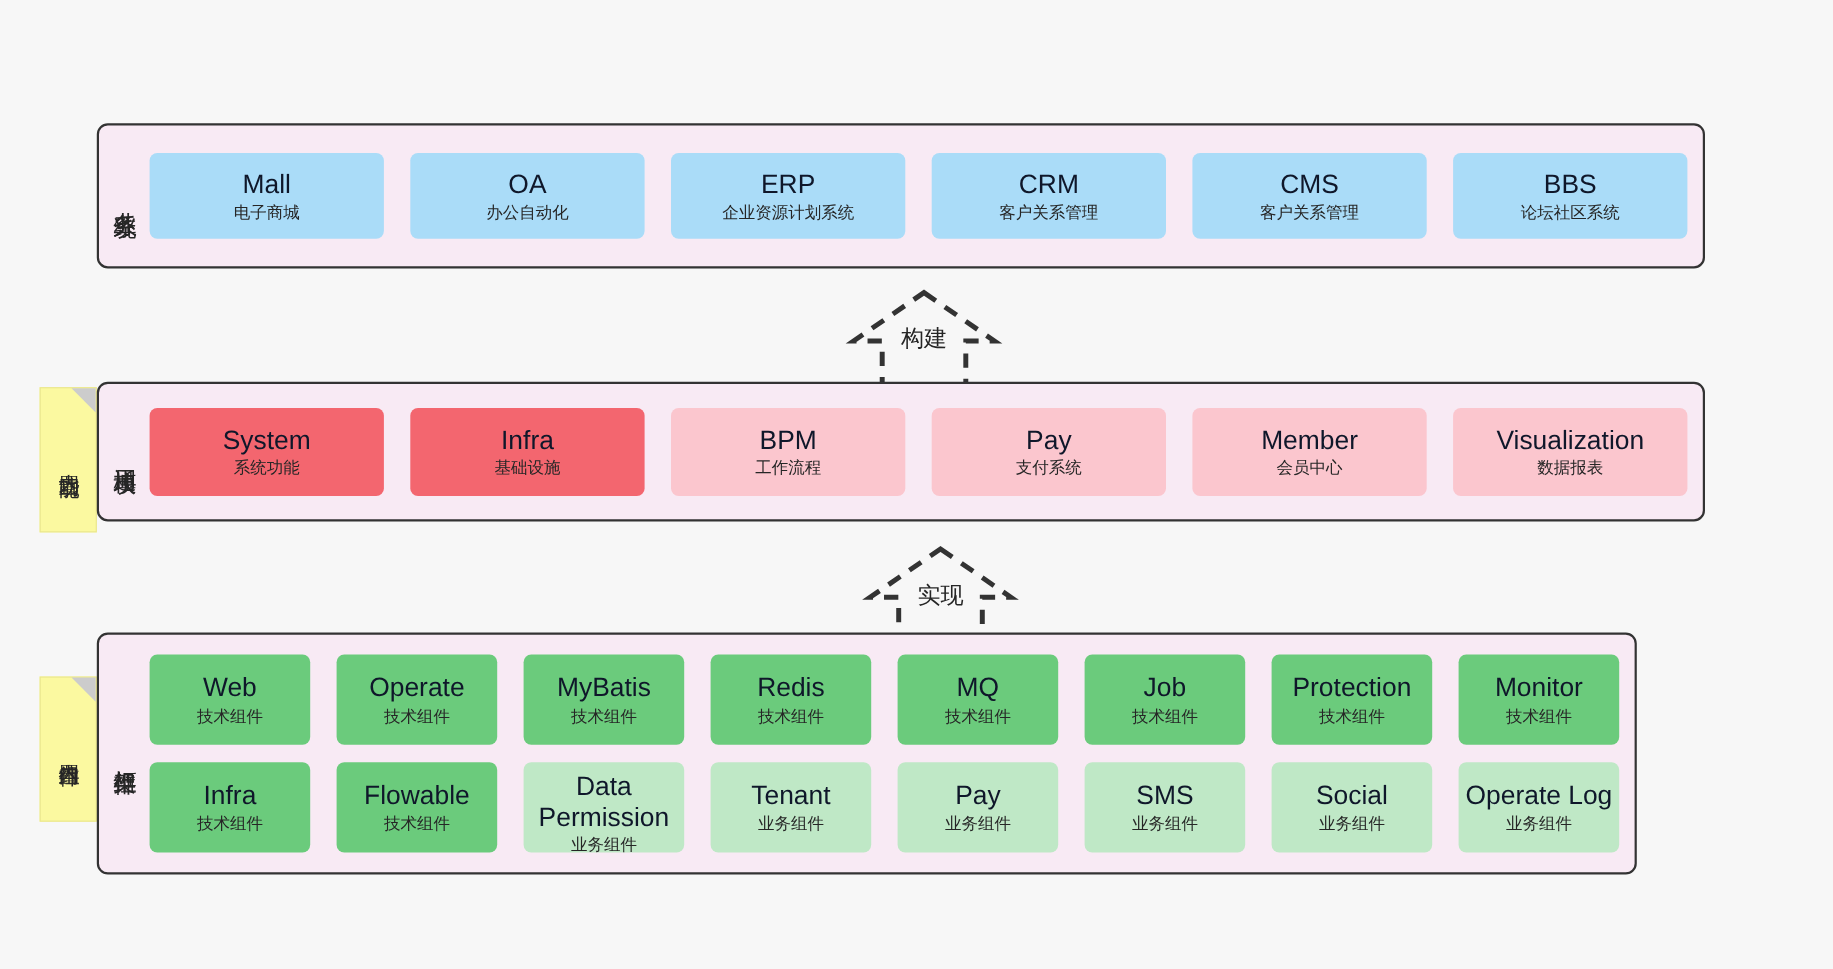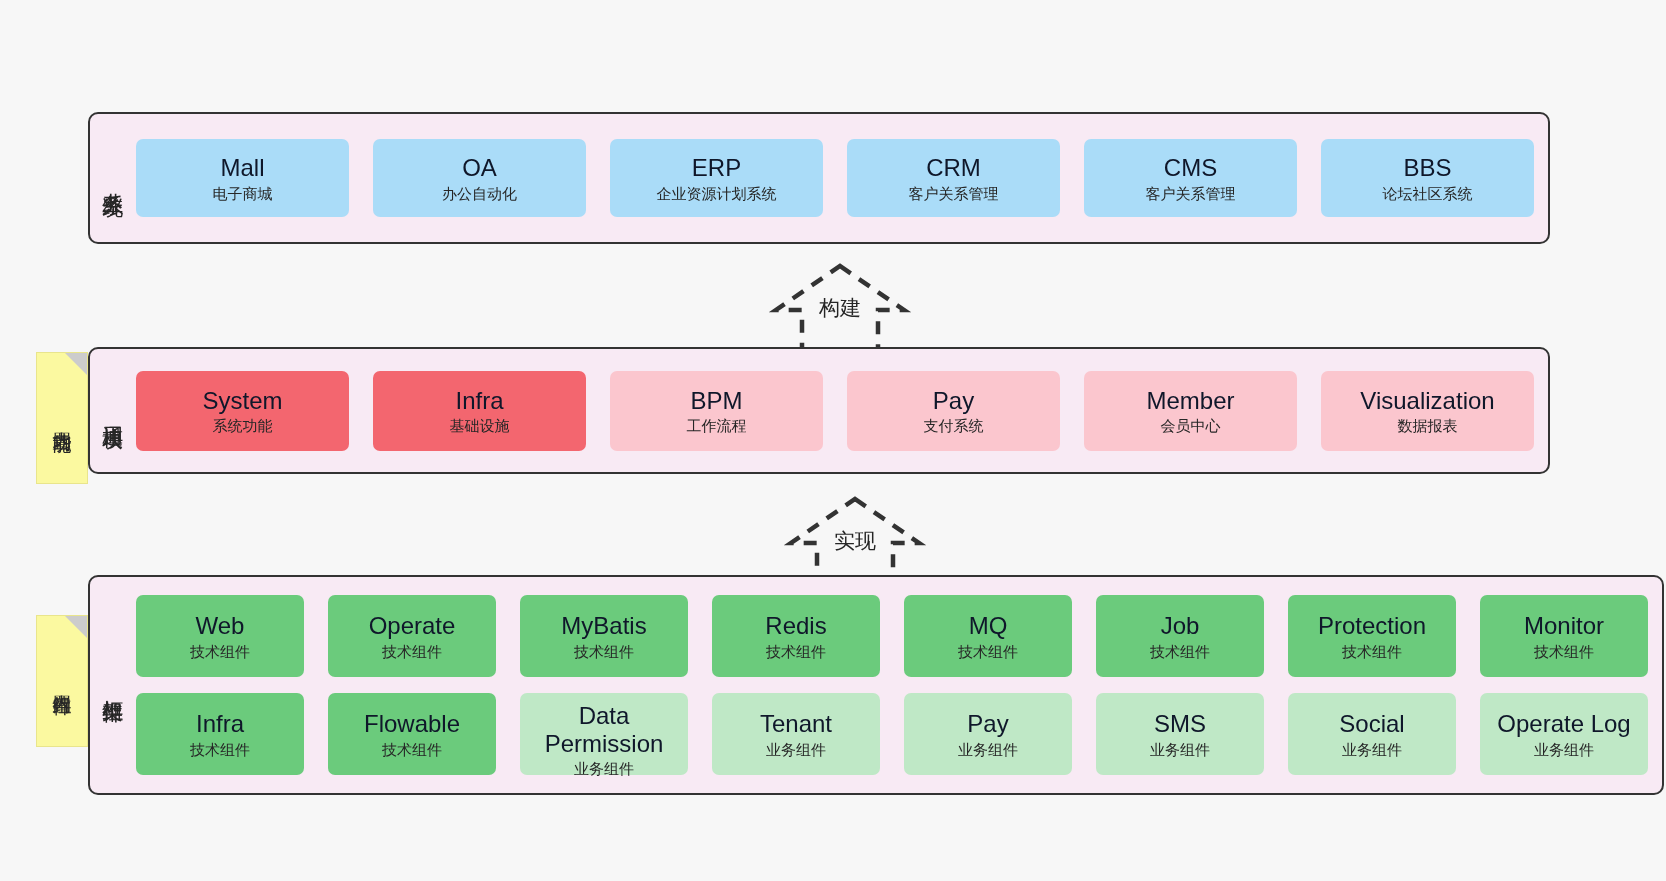--- a/index.html
+++ b/index.html
@@ -92,21 +92,21 @@
   .green  { background: #6bcb7c; }
   .lgreen { background: #bfe8c6; }
 
   
   #layer-business  { left: 88px;  top: 112px; width: 1462px; height: 132px; }
   #layer-business .row { height: 78px; }
 
   #layer-common    { left: 88px;  top: 347px; width: 1462px; height: 127px; }
   #layer-common .row { height: 80px; }
 
-  #layer-framework { left: 88px;  top: 575px; width: 1576px; height: 220px; justify-content: center; }
+  #layer-framework { left: 88px;  top: 575px; width: 1400px; height: 220px; justify-content: center; }
   #layer-framework .row { height: 82px; }
 
   
   .sticky {
     position: absolute;
     background: #fbf9a0;
     border: 1px solid #e9e58c;
     display: flex;
     align-items: center;
     justify-content: center;

